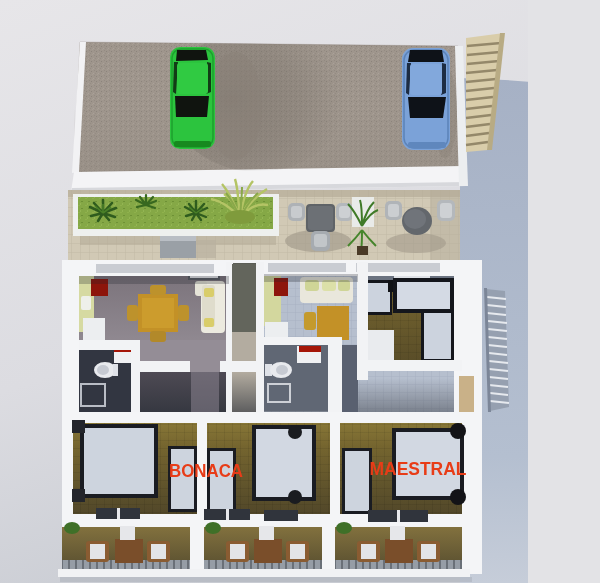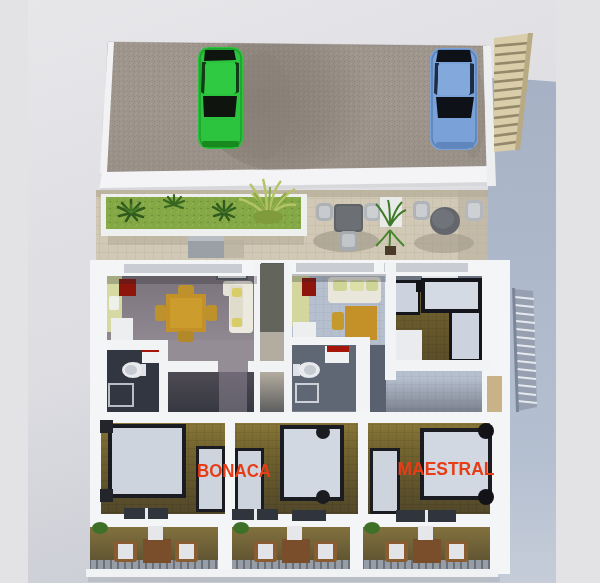--- a/index.html
+++ b/index.html
@@ -1,16 +1,16 @@
 <!DOCTYPE html>
 <html><head>
 <meta charset="utf-8">
 <style>
   html,body{margin:0;padding:0;background:#e3e3e6;}
-  .stage{position:relative;width:528px;height:583px;overflow:hidden;font-family:"Liberation Sans",sans-serif;margin-left:28px;}
+  .stage{position:relative;width:528px;height:583px;overflow:hidden;font-family:"Liberation Sans",sans-serif;}
   svg{display:block;}
 </style>
 </head>
 <body>
 <div class="stage">
 <svg width="600" height="583" viewBox="0 0 600 583">
 <defs>
   <linearGradient id="bgGrad" x1="0" y1="0" x2="0.35" y2="1">
     <stop offset="0" stop-color="#e7e6e9"></stop>
     <stop offset="0.6" stop-color="#dcdce1"></stop>

